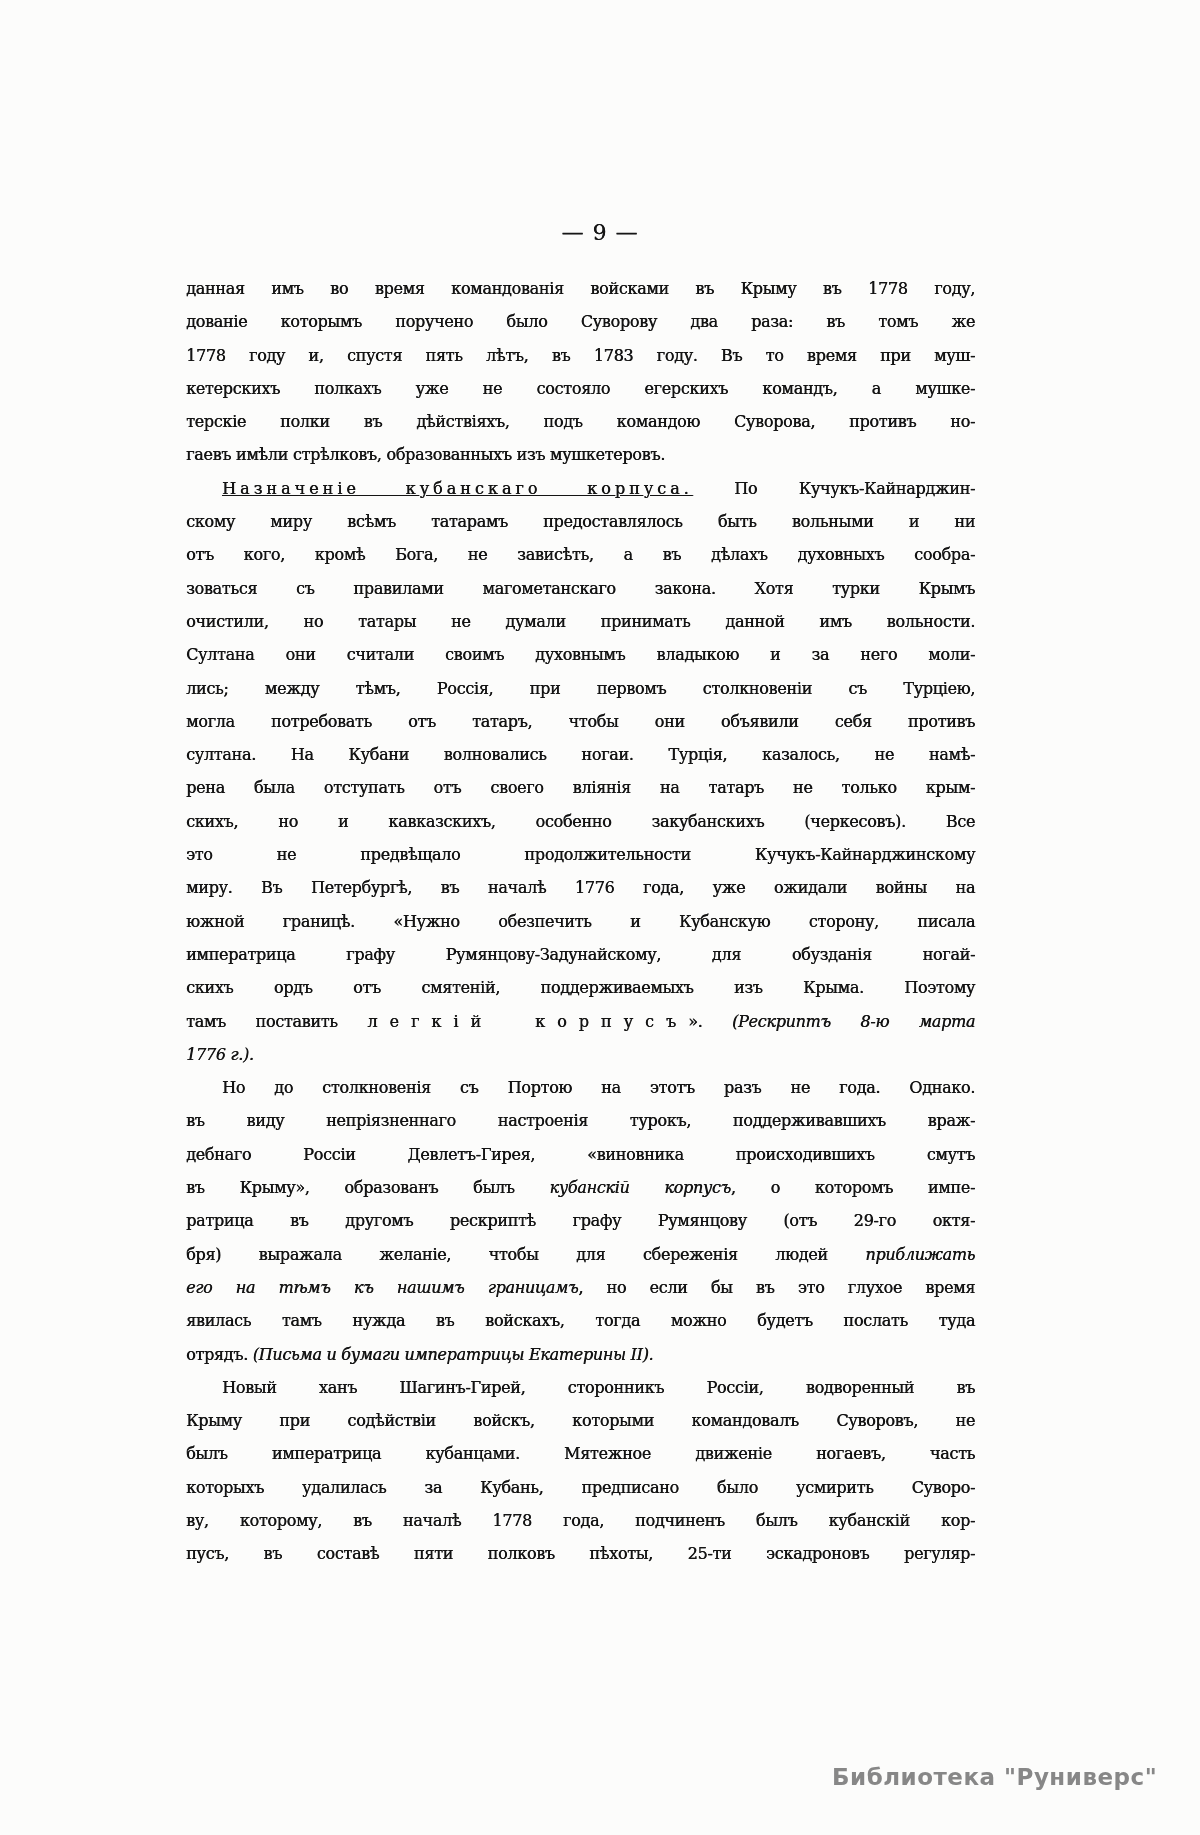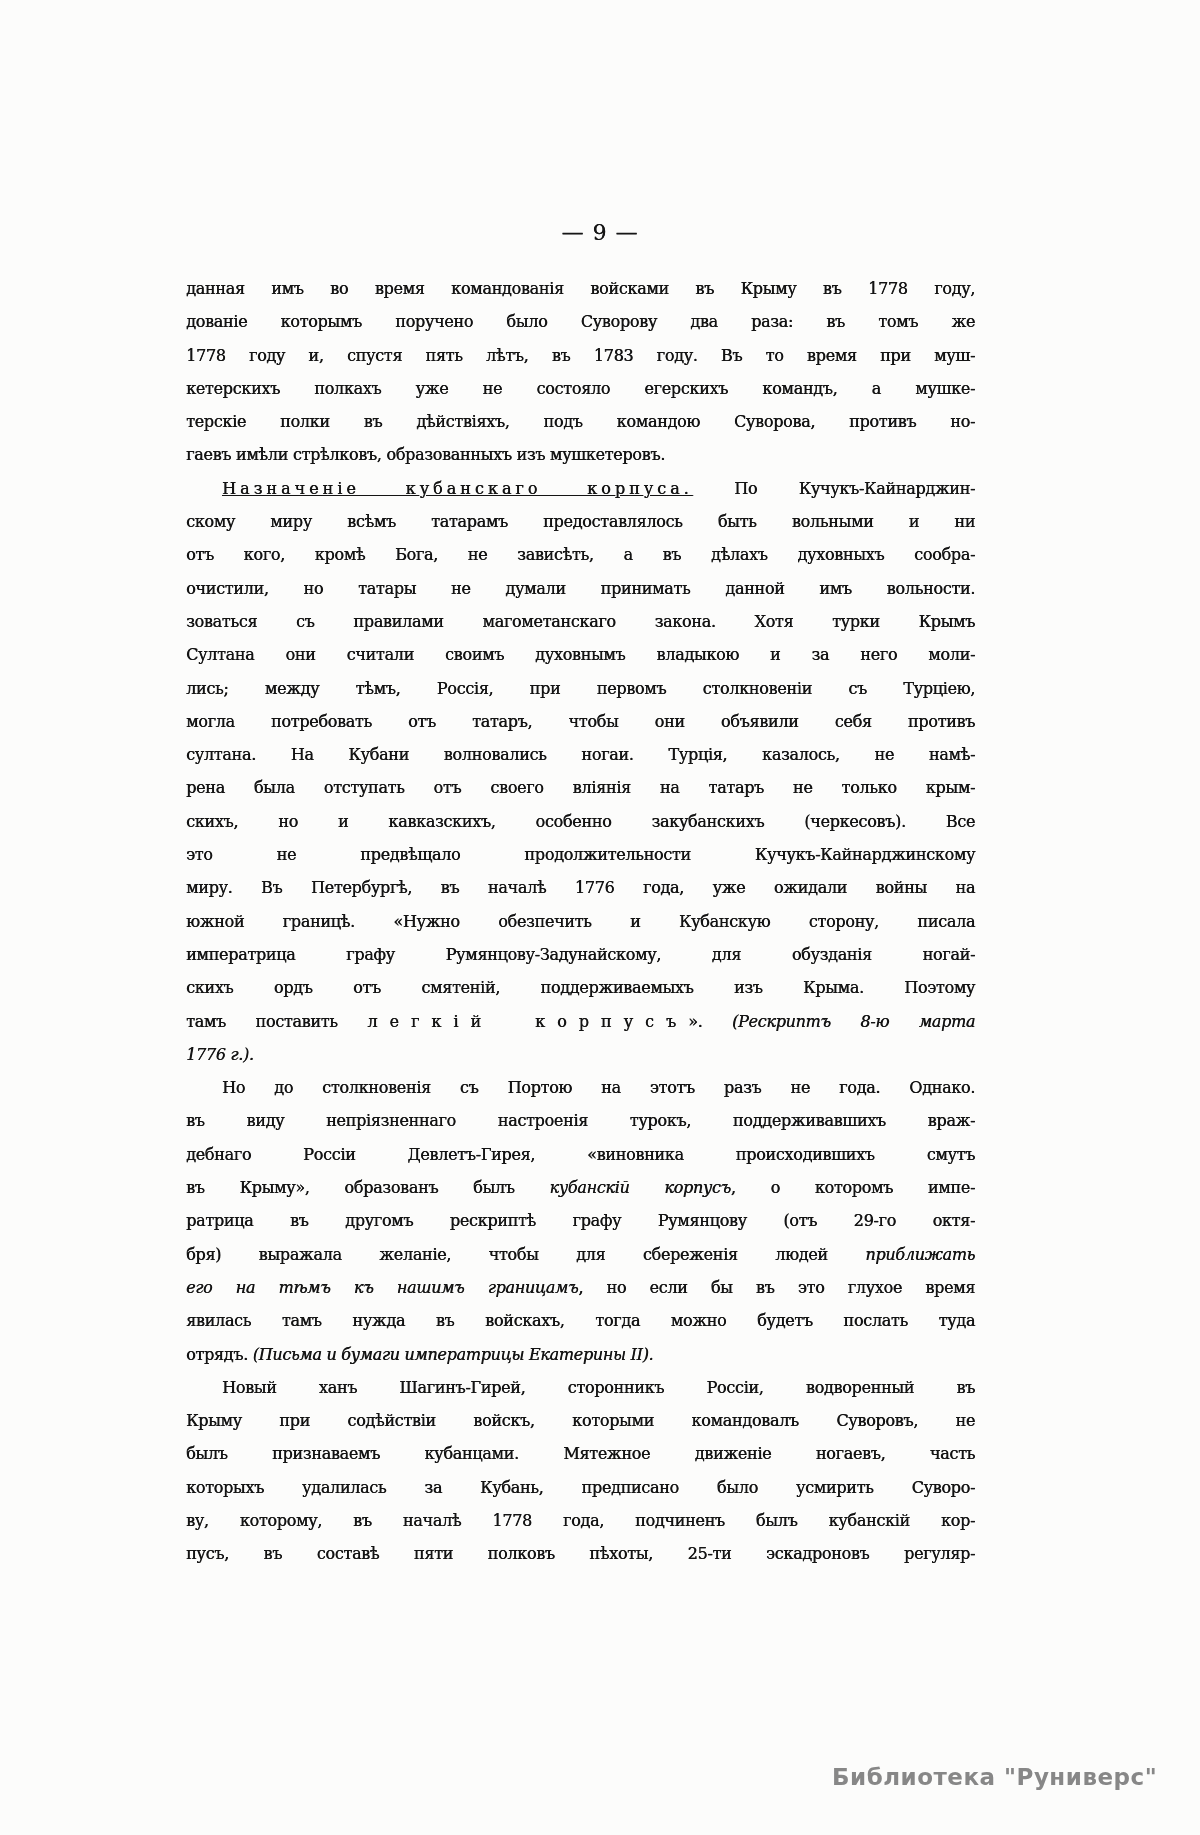--- a/index.html
+++ b/index.html
@@ -69,22 +69,22 @@
   <div class="text-block" style="color: rgb(20, 20, 20);">
       <div class="line"><span class="n">данная имъ во время командованія войсками въ Крыму въ 1778 году,</span></div>
       <div class="line"><span class="n">дованіе которымъ поручено было Суворову два раза: въ томъ же</span></div>
       <div class="line"><span class="n">1778 году и, спустя пять лѣтъ, въ 1783 году. Въ то время при муш-</span></div>
       <div class="line"><span class="n">кетерскихъ полкахъ уже не состояло егерскихъ командъ, а мушке-</span></div>
       <div class="line"><span class="n">терскіе полки въ дѣйствіяхъ, подъ командою Суворова, противъ но-</span></div>
       <div class="line last"><span class="n">гаевъ имѣли стрѣлковъ, образованныхъ изъ мушкетеровъ.</span></div>
       <div class="line indent"><span class="sp1">Назначеніе кубанскаго корпуса.</span><span class="n"> По Кучукъ-Кайнарджин-</span></div>
       <div class="line"><span class="n">скому миру всѣмъ татарамъ предоставлялось быть вольными и ни</span></div>
       <div class="line"><span class="n">отъ кого, кромѣ Бога, не зависѣть, а въ дѣлахъ духовныхъ сообра-</span></div>
+      <div class="line"><span class="n">зоваться съ правилами магометанскаго закона. Хотя турки Крымъ</span></div>
       <div class="line"><span class="n">очистили, но татары не думали принимать данной имъ вольности.</span></div>
-      <div class="line"><span class="n">зоваться съ правилами магометанскаго закона. Хотя турки Крымъ</span></div>
       <div class="line"><span class="n">Султана они считали своимъ духовнымъ владыкою и за него моли-</span></div>
       <div class="line"><span class="n">лись; между тѣмъ, Россія, при первомъ столкновеніи съ Турціею,</span></div>
       <div class="line"><span class="n">могла потребовать отъ татаръ, чтобы они объявили себя противъ</span></div>
       <div class="line"><span class="n">султана. На Кубани волновались ногаи. Турція, казалось, не намѣ-</span></div>
       <div class="line"><span class="n">рена была отступать отъ своего вліянія на татаръ не только крым-</span></div>
       <div class="line"><span class="n">скихъ, но и кавказскихъ, особенно закубанскихъ (черкесовъ). Все</span></div>
       <div class="line"><span class="n">это не предвѣщало продолжительности Кучукъ-Кайнарджинскому</span></div>
       <div class="line"><span class="n">миру. Въ Петербургѣ, въ началѣ 1776 года, уже ожидали войны на</span></div>
       <div class="line"><span class="n">южной границѣ. «Нужно обезпечить и Кубанскую сторону, писала</span></div>
       <div class="line"><span class="n">императрица графу Румянцову-Задунайскому, для обузданія ногай-</span></div>
@@ -95,20 +95,20 @@
       <div class="line"><span class="n">въ виду непріязненнаго настроенія турокъ, поддерживавшихъ враж-</span></div>
       <div class="line"><span class="n">дебнаго Россіи Девлетъ-Гирея, «виновника происходившихъ смутъ</span></div>
       <div class="line"><span class="n">въ Крыму», образованъ былъ </span><span class="i">кубанскій корпусъ</span><span class="n">, о которомъ импе-</span></div>
       <div class="line"><span class="n">ратрица въ другомъ рескриптѣ графу Румянцову (отъ 29-го октя-</span></div>
       <div class="line"><span class="n">бря) выражала желаніе, чтобы для сбереженія людей </span><span class="i">приближать</span></div>
       <div class="line"><span class="i">его на тѣмъ къ нашимъ границамъ</span><span class="n">, но если бы въ это глухое время</span></div>
       <div class="line"><span class="n">явилась тамъ нужда въ войскахъ, тогда можно будетъ послать туда</span></div>
       <div class="line last"><span class="n">отрядъ. </span><span class="i">(Письма и бумаги императрицы Екатерины II).</span></div>
       <div class="line indent"><span class="n">Новый ханъ Шагинъ-Гирей, сторонникъ Россіи, водворенный въ</span></div>
       <div class="line"><span class="n">Крыму при содѣйствіи войскъ, которыми командовалъ Суворовъ, не</span></div>
-      <div class="line"><span class="n">былъ признаваемъ кубанцами. Мятежное движеніе ногаевъ, часть</span></div>
+      <div class="line"><span class="n">былъ императрица кубанцами. Мятежное движеніе ногаевъ, часть</span></div>
       <div class="line"><span class="n">которыхъ удалилась за Кубань, предписано было усмирить Суворо-</span></div>
       <div class="line"><span class="n">ву, которому, въ началѣ 1778 года, подчиненъ былъ кубанскій кор-</span></div>
       <div class="line"><span class="n">пусъ, въ составѣ пяти полковъ пѣхоты, 25-ти эскадроновъ регуляр-</span></div>
     </div>
 
   <div class="watermark" style="color: rgb(135, 135, 135);">Библиотека "Руниверс"</div>
 </div>
 
 </body></html>

